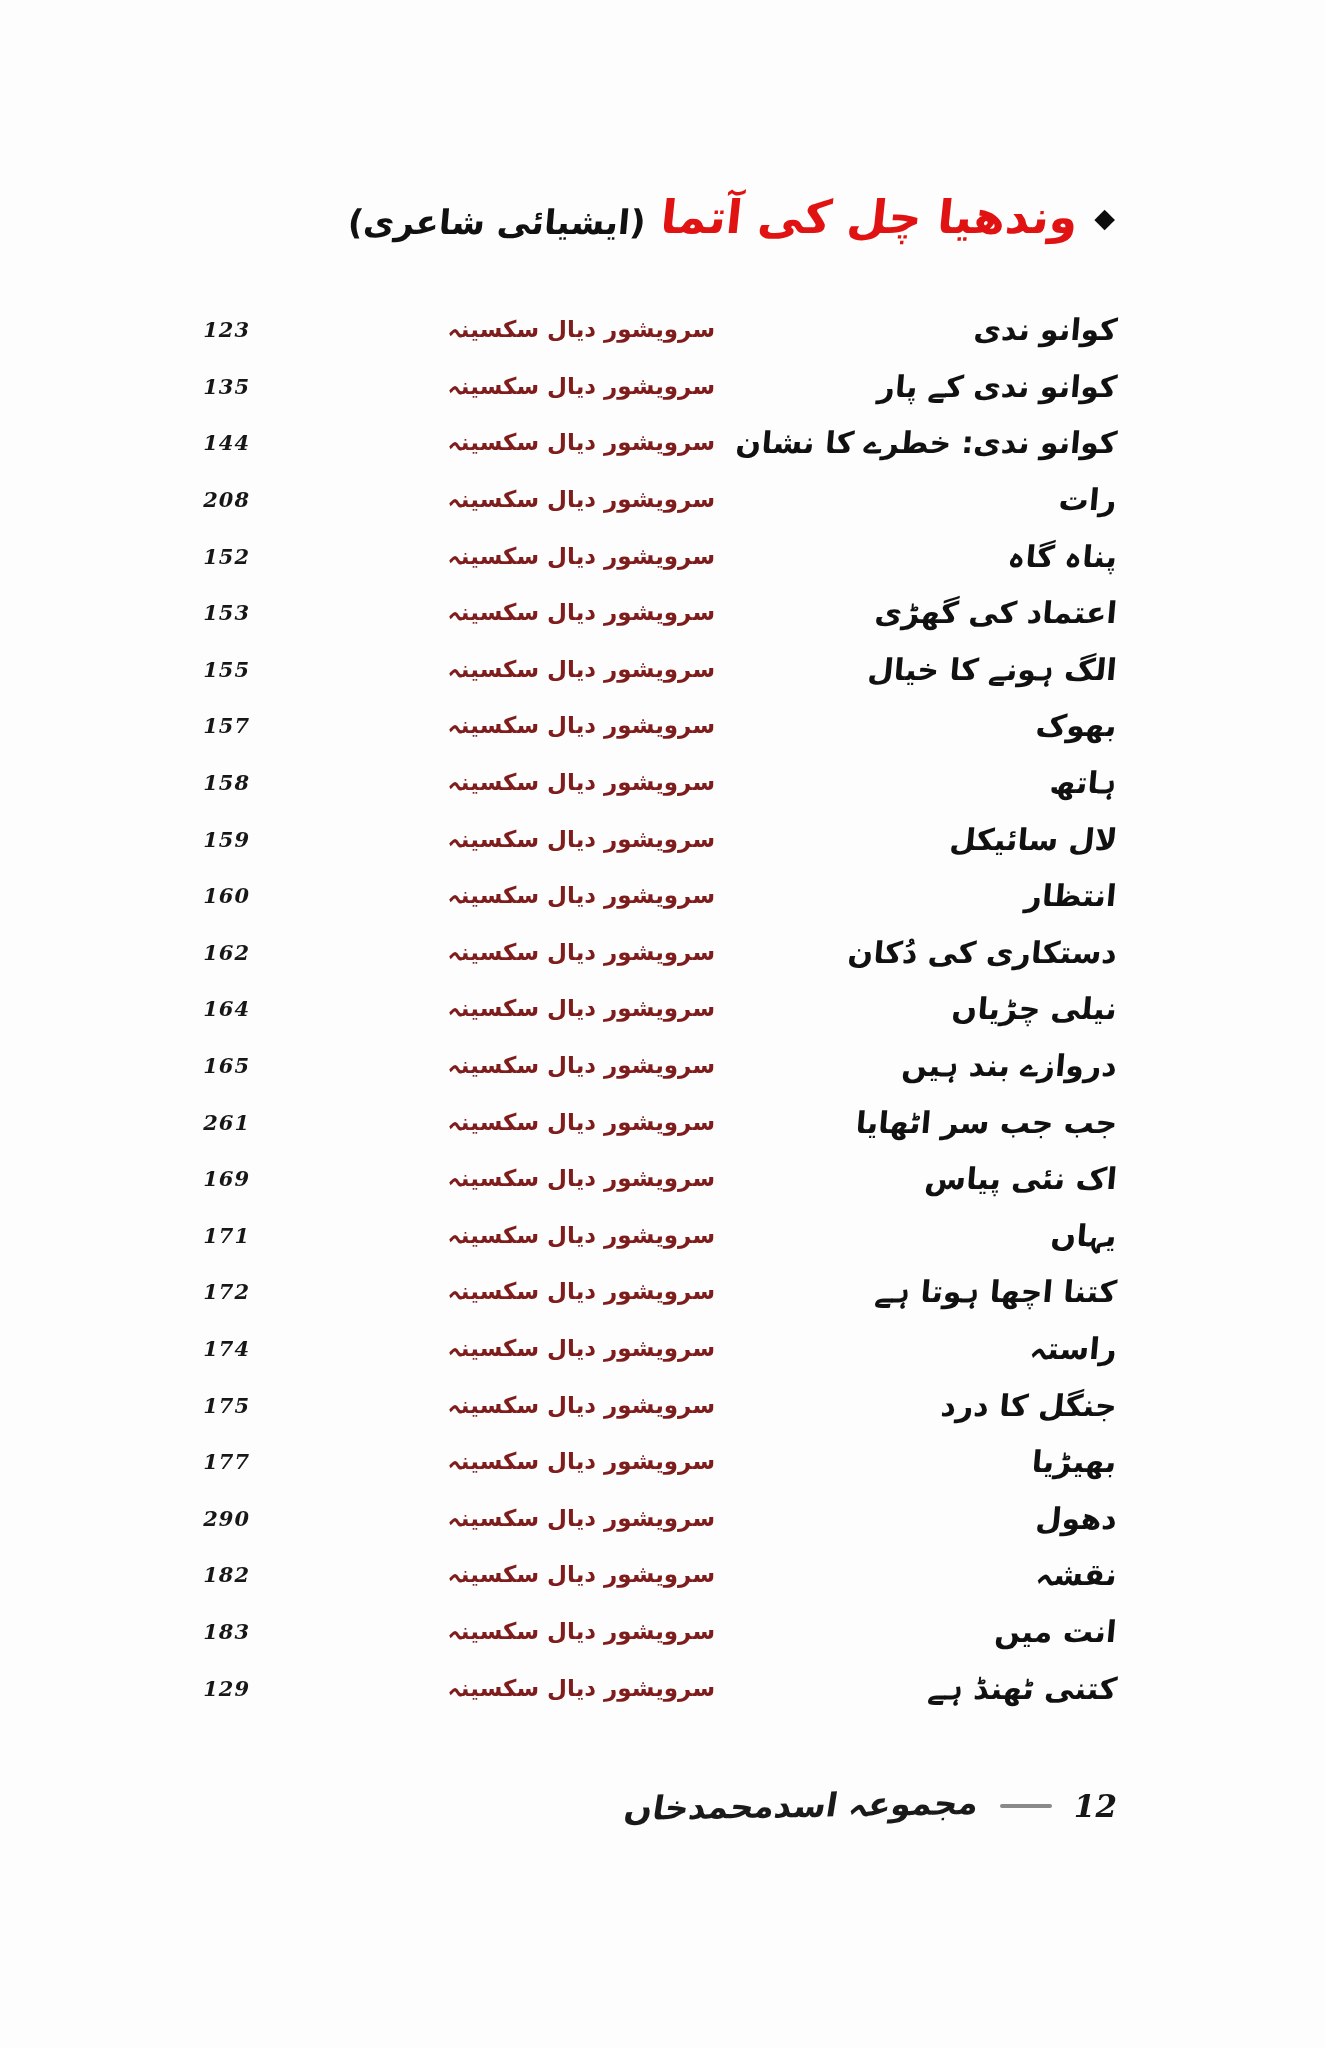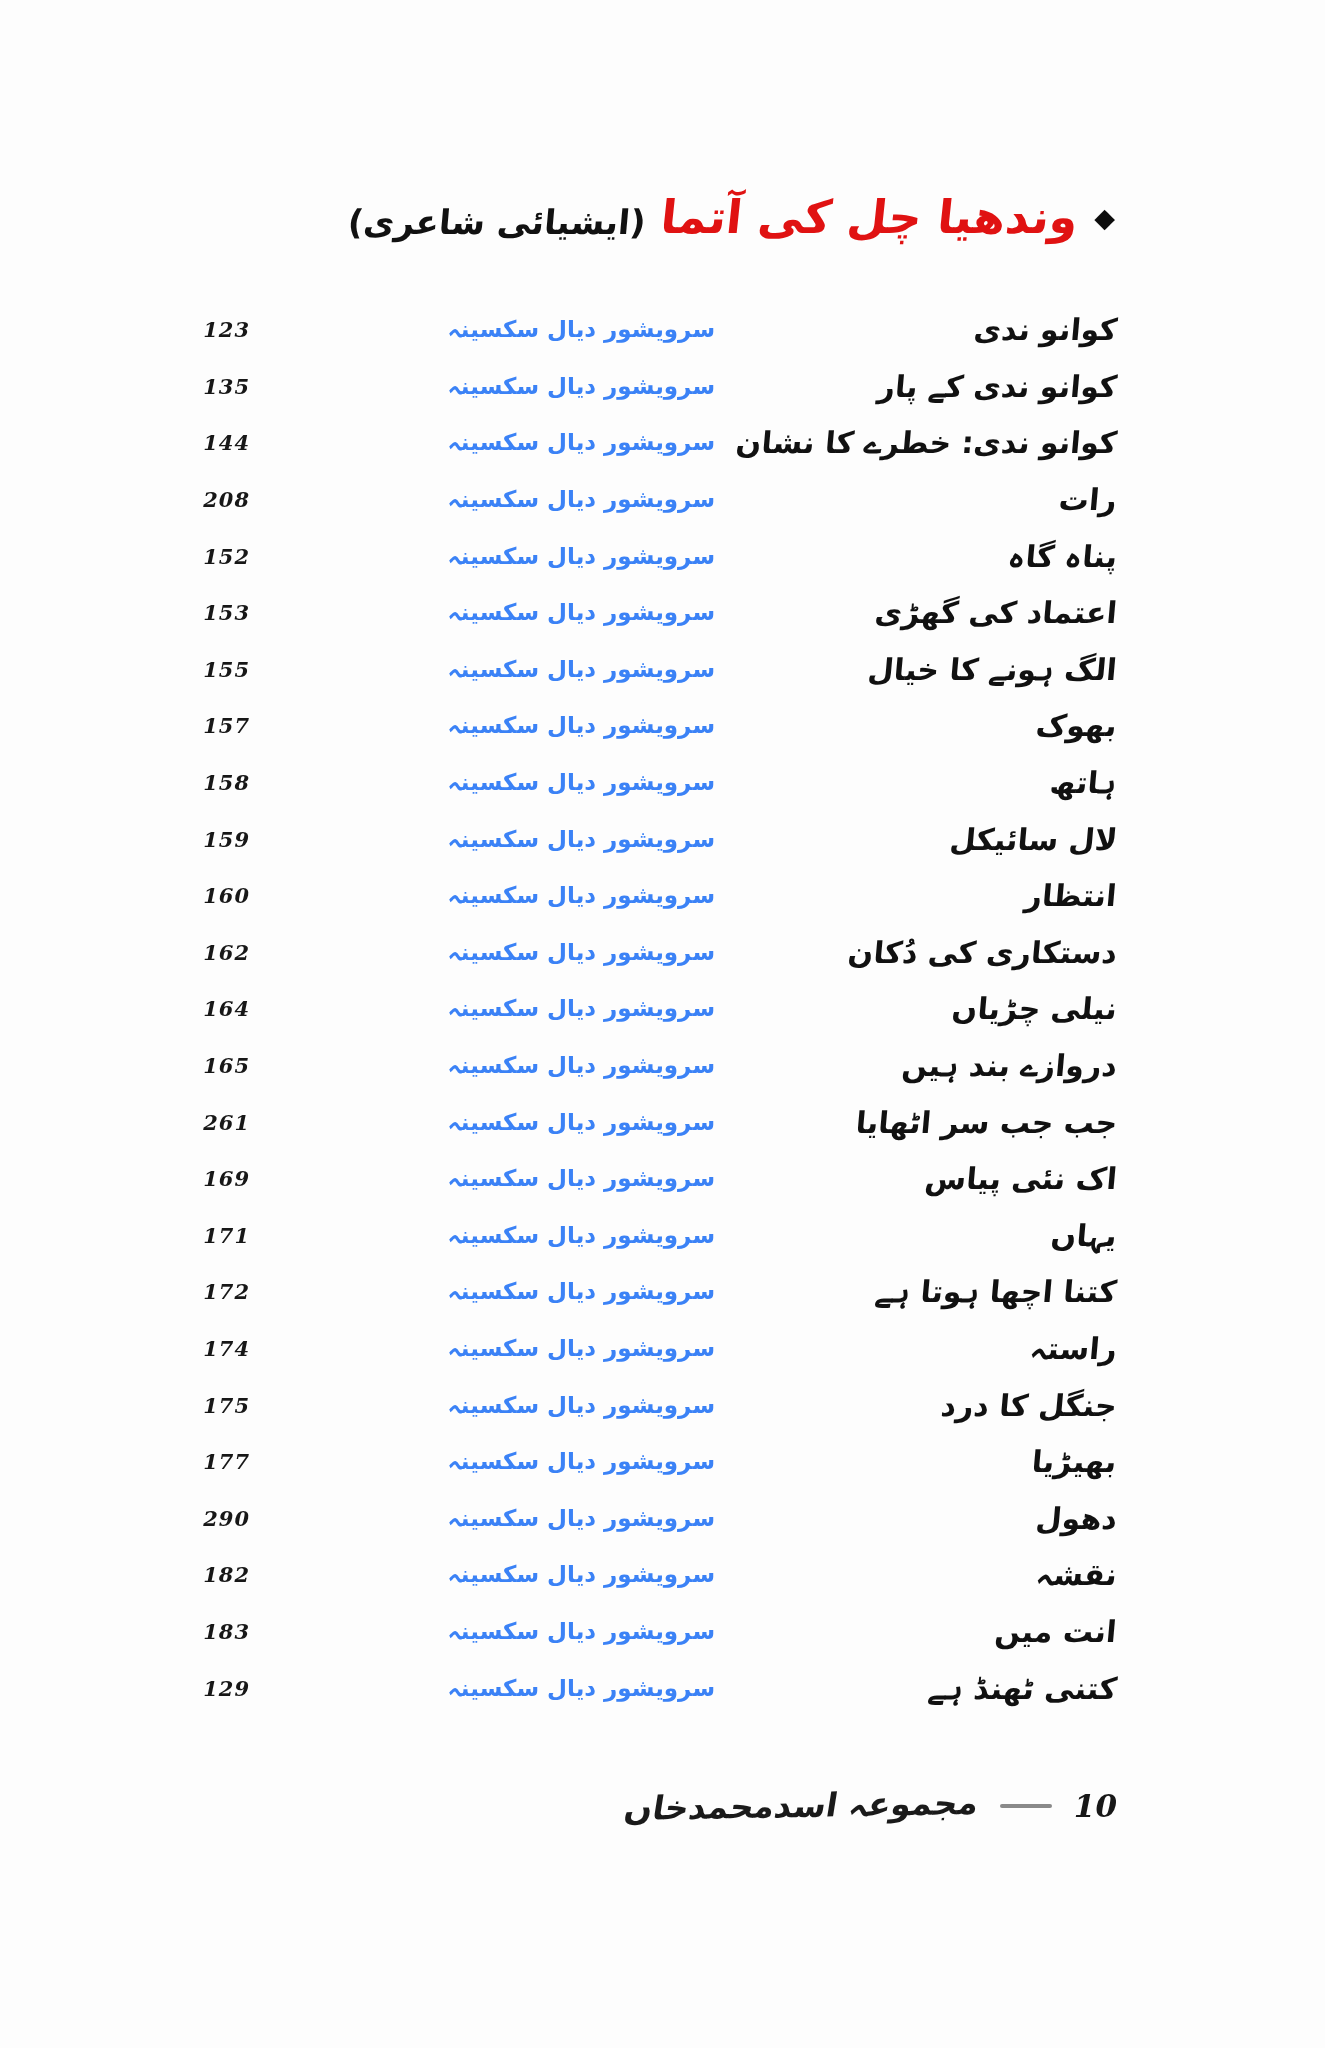--- a/index.html
+++ b/index.html
@@ -69,21 +69,21 @@
     color: #171717;
   }
   .toc-author {
     position: absolute;
     left: 487px; width: 228px;
     top: 50%; transform: translateY(-50%);
     text-align: center;
     direction: rtl;
     font-weight: bold;
     font-size: 23px;
-    color: #3b82f6;
+    color: #7f1d1d;
     white-space: nowrap;
   }
   .toc-title {
     position: absolute;
     right: 208px;
     top: 50%; transform: translateY(-50%) skewX(-5deg);
     direction: rtl;
     font-weight: bold;
     font-size: 30px;
     color: #111111;
@@ -276,16 +276,16 @@
     </div>
 
     <div class="toc-row">
       <span class="toc-num">129</span>
       <span class="toc-author">سرویشور دیال سکسینہ</span>
       <span class="toc-title">کتنی ٹھنڈ ہے</span>
     </div>
   </div>
 
 <div class="footer">
-  <span class="footer-page-num">10</span>
+  <span class="footer-page-num">12</span>
   <span class="footer-dash"></span>
   <span class="footer-calligraphy">مجموعہ اسدمحمدخاں</span>
 </div>
 
 </body></html>

